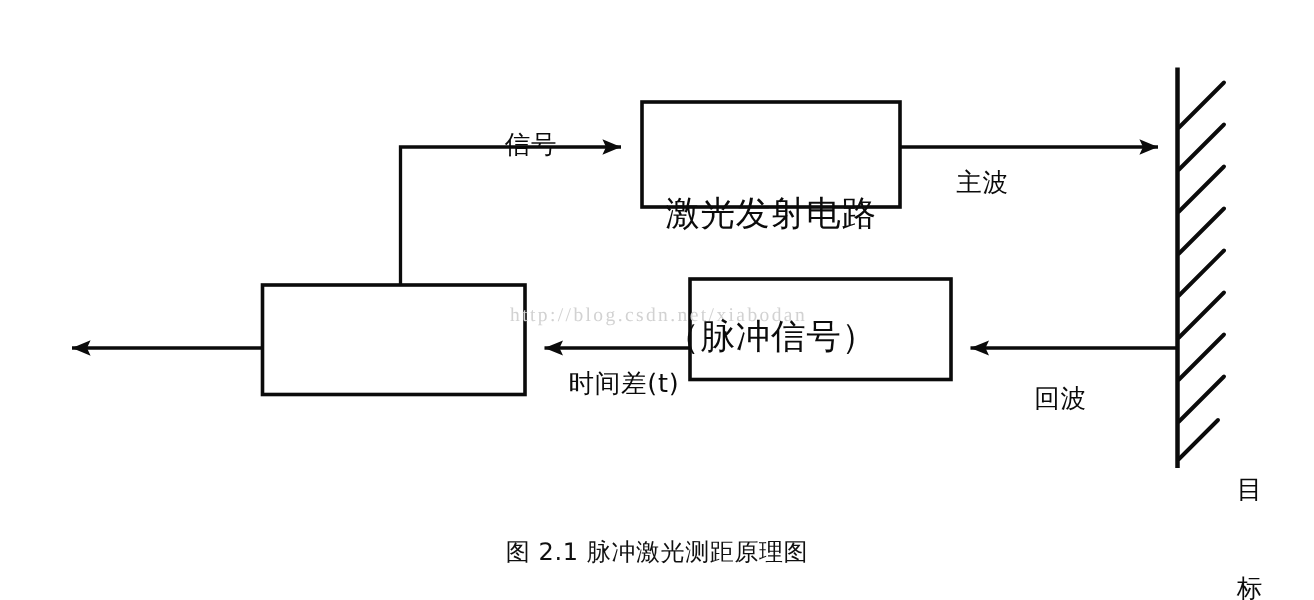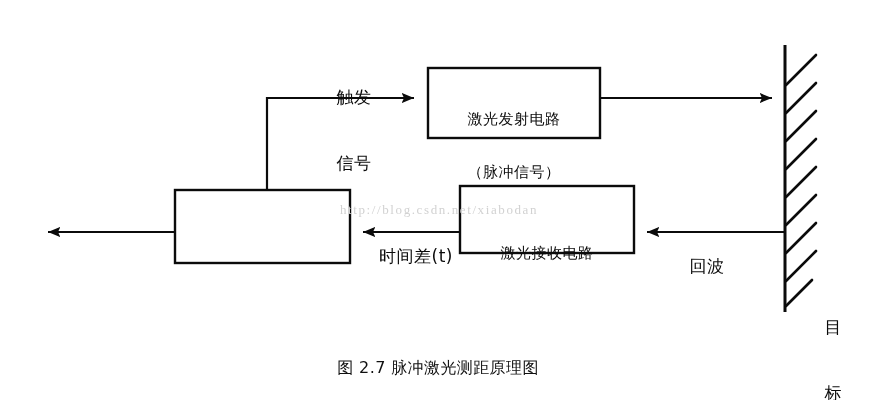--- a/index.html
+++ b/index.html
@@ -23,21 +23,21 @@
     height: 400px;
   }
   .lbl {
     position: absolute;
     color: #0b0b0b;
     white-space: pre;
     line-height: 1.18;
     font-family: "DejaVu Sans", "Liberation Sans", sans-serif;
   }
   .box-label {
-    font-size: 15px;
+    font-size: 23px;
     letter-spacing: 0.5px;
     text-align: center;
     font-weight: 500;
   }
   .flow-label {
     font-size: 17px;
     letter-spacing: 0.5px;
     text-align: center;
     font-weight: 500;
   }
@@ -117,39 +117,38 @@
   </svg>
 
   <div class="watermark" style="left:340px; top:202px;">http://blog.csdn.net/xiabodan</div>
 
   <div class="lbl box-label" style="left:428px; top:76px; width:172px;">
     <div>激光发射电路</div>
     <div>（脉冲信号）</div>
   </div>
 
 
-  <div class="lbl box-label" style="left:460px; top:210px; width:174px;">
-    <div>激光接收电路</div>
-  </div>
 
   <div class="lbl flow-label two-line" style="left:316px; top:42px; width:76px;">
-    <div>触发</div>
     <div>信号</div>
   </div>
 
+  <div class="lbl flow-label" style="left:620px; top:72px; width:70px;">
+    <div>主波</div>
+  </div>
 
   <div class="lbl flow-label" style="left:672px; top:216px; width:70px;">
     <div>回波</div>
   </div>
 
   <div class="lbl flow-label" style="left:366px; top:206px; width:100px;">
     <div>时间差(t)</div>
   </div>
 
 
   <div class="lbl vert-label" style="left:822px; top:272px; width:22px;">
     <div>目</div>
     <div>标</div>
   </div>
 
-  <div class="caption" style="top:358px;">图 2.7  脉冲激光测距原理图</div>
+  <div class="caption" style="top:358px;">图 2.1  脉冲激光测距原理图</div>
 
 </div>
 
 </body></html>

